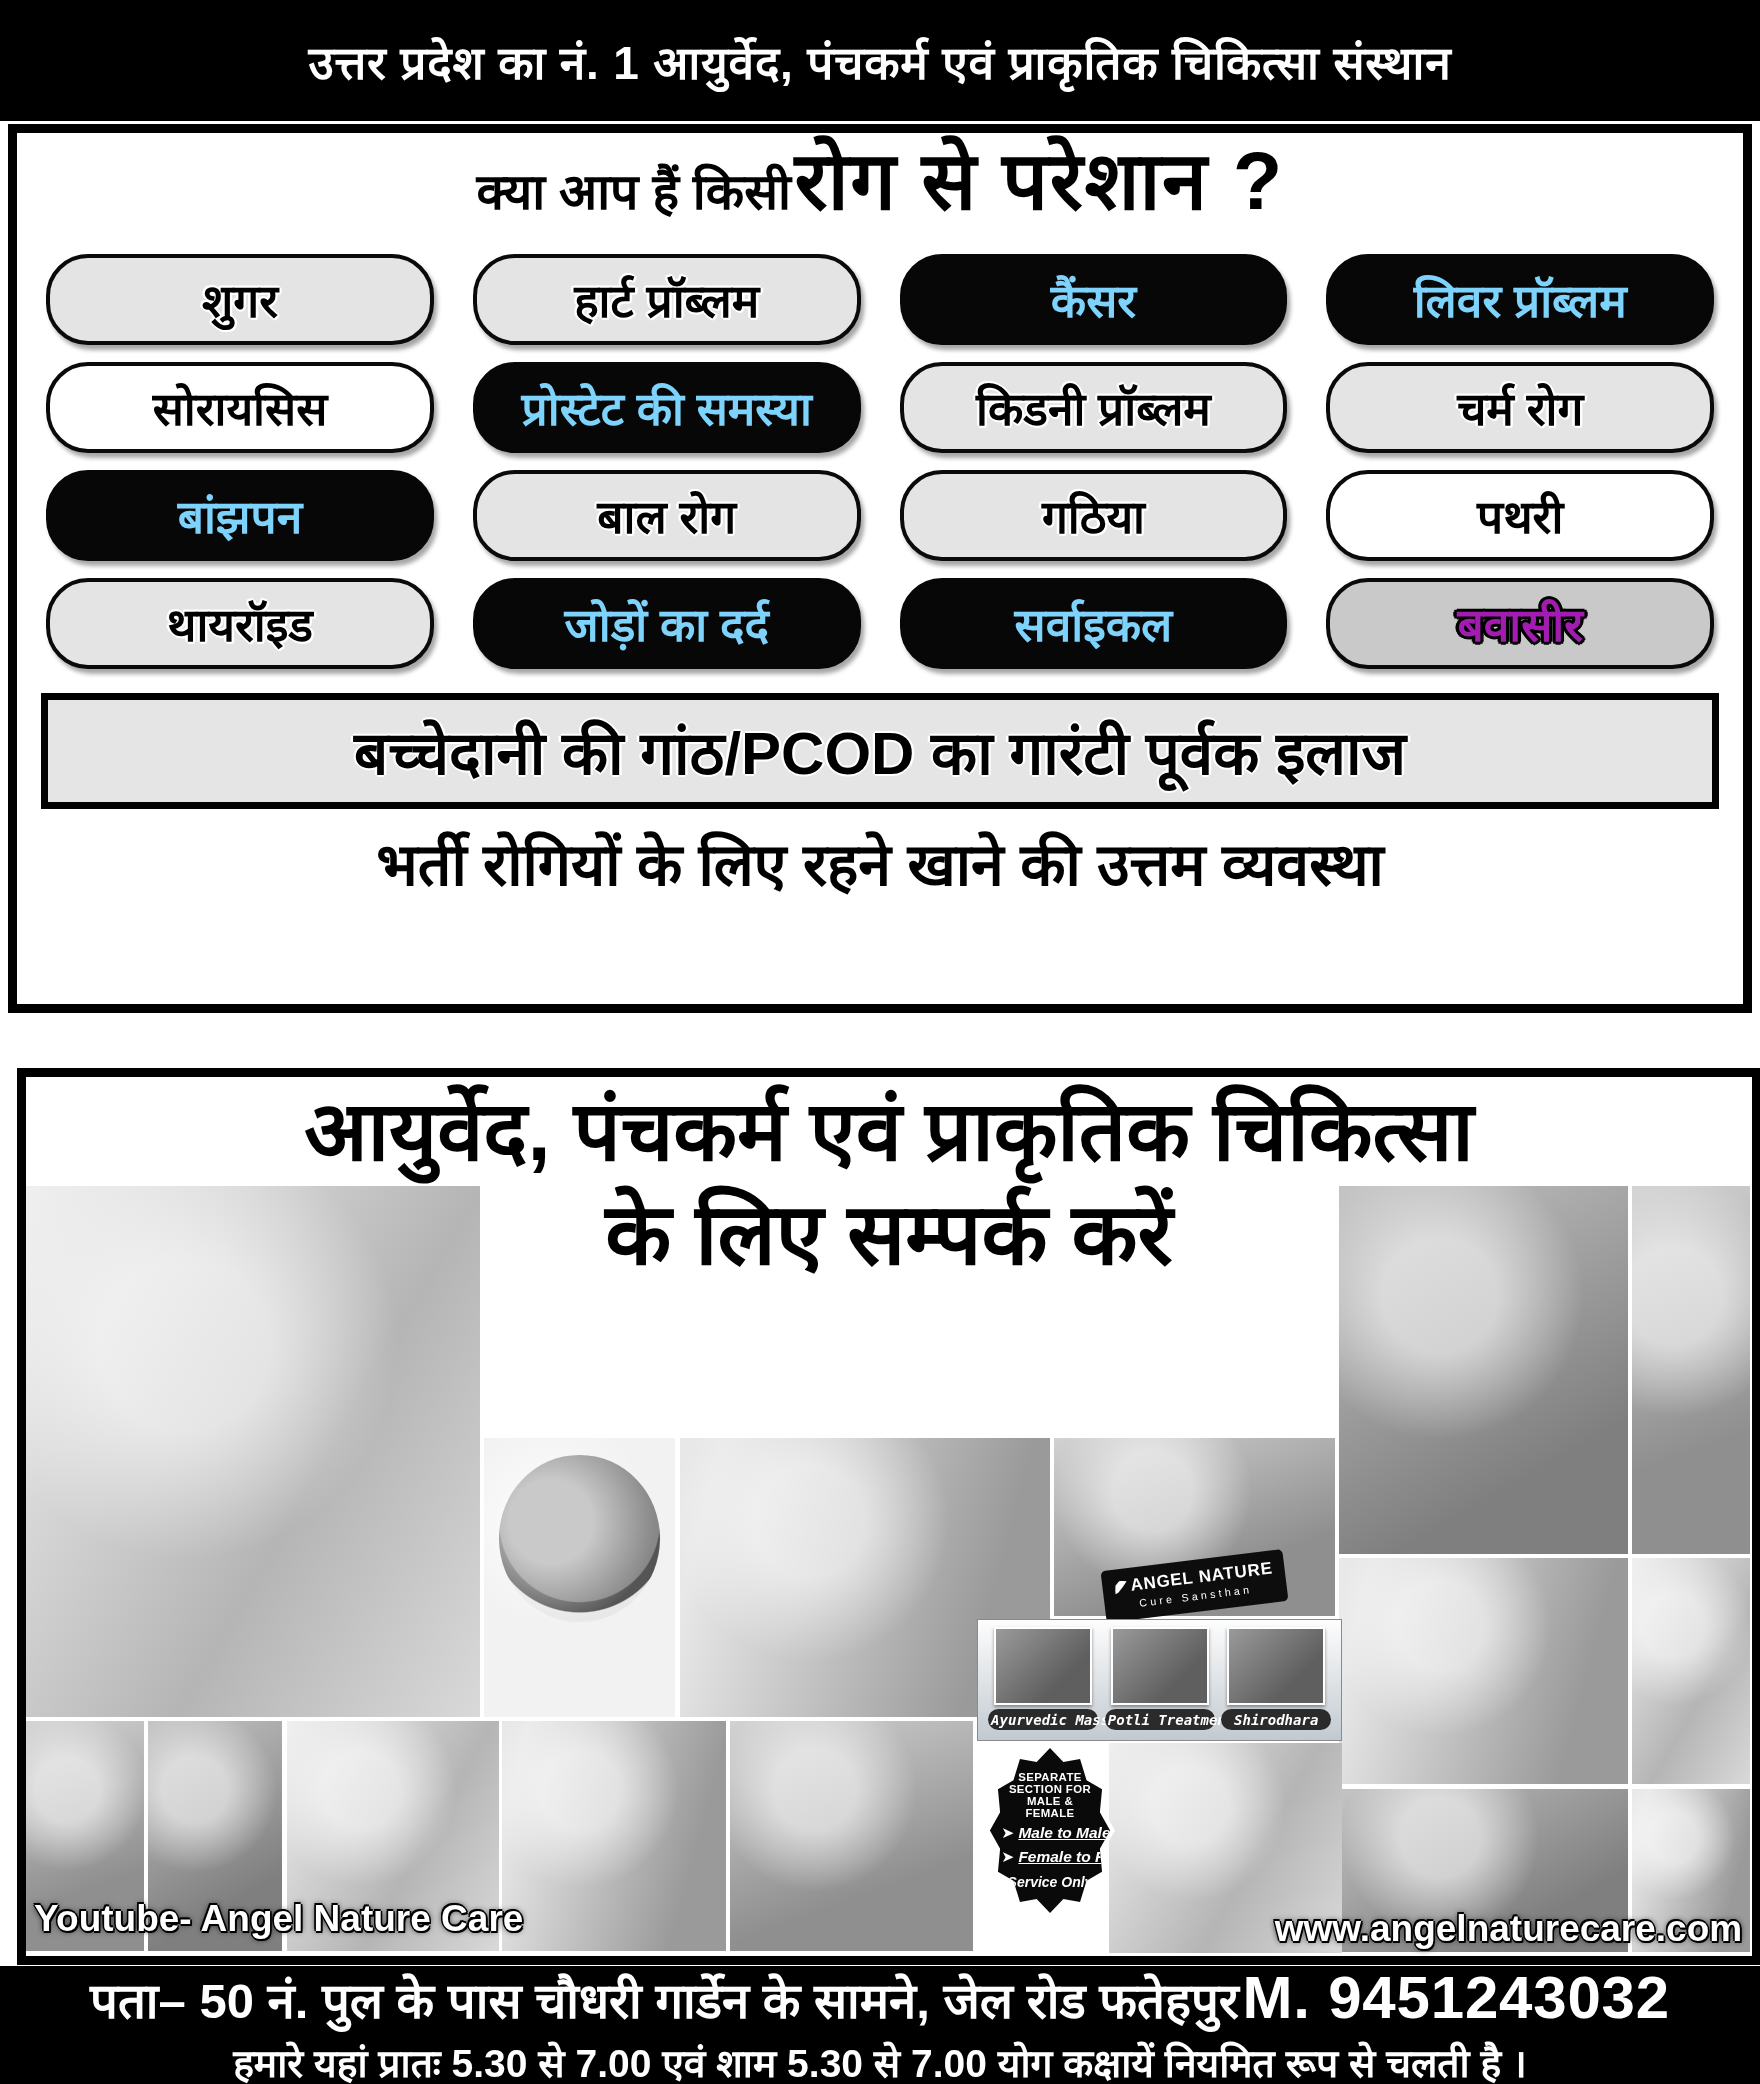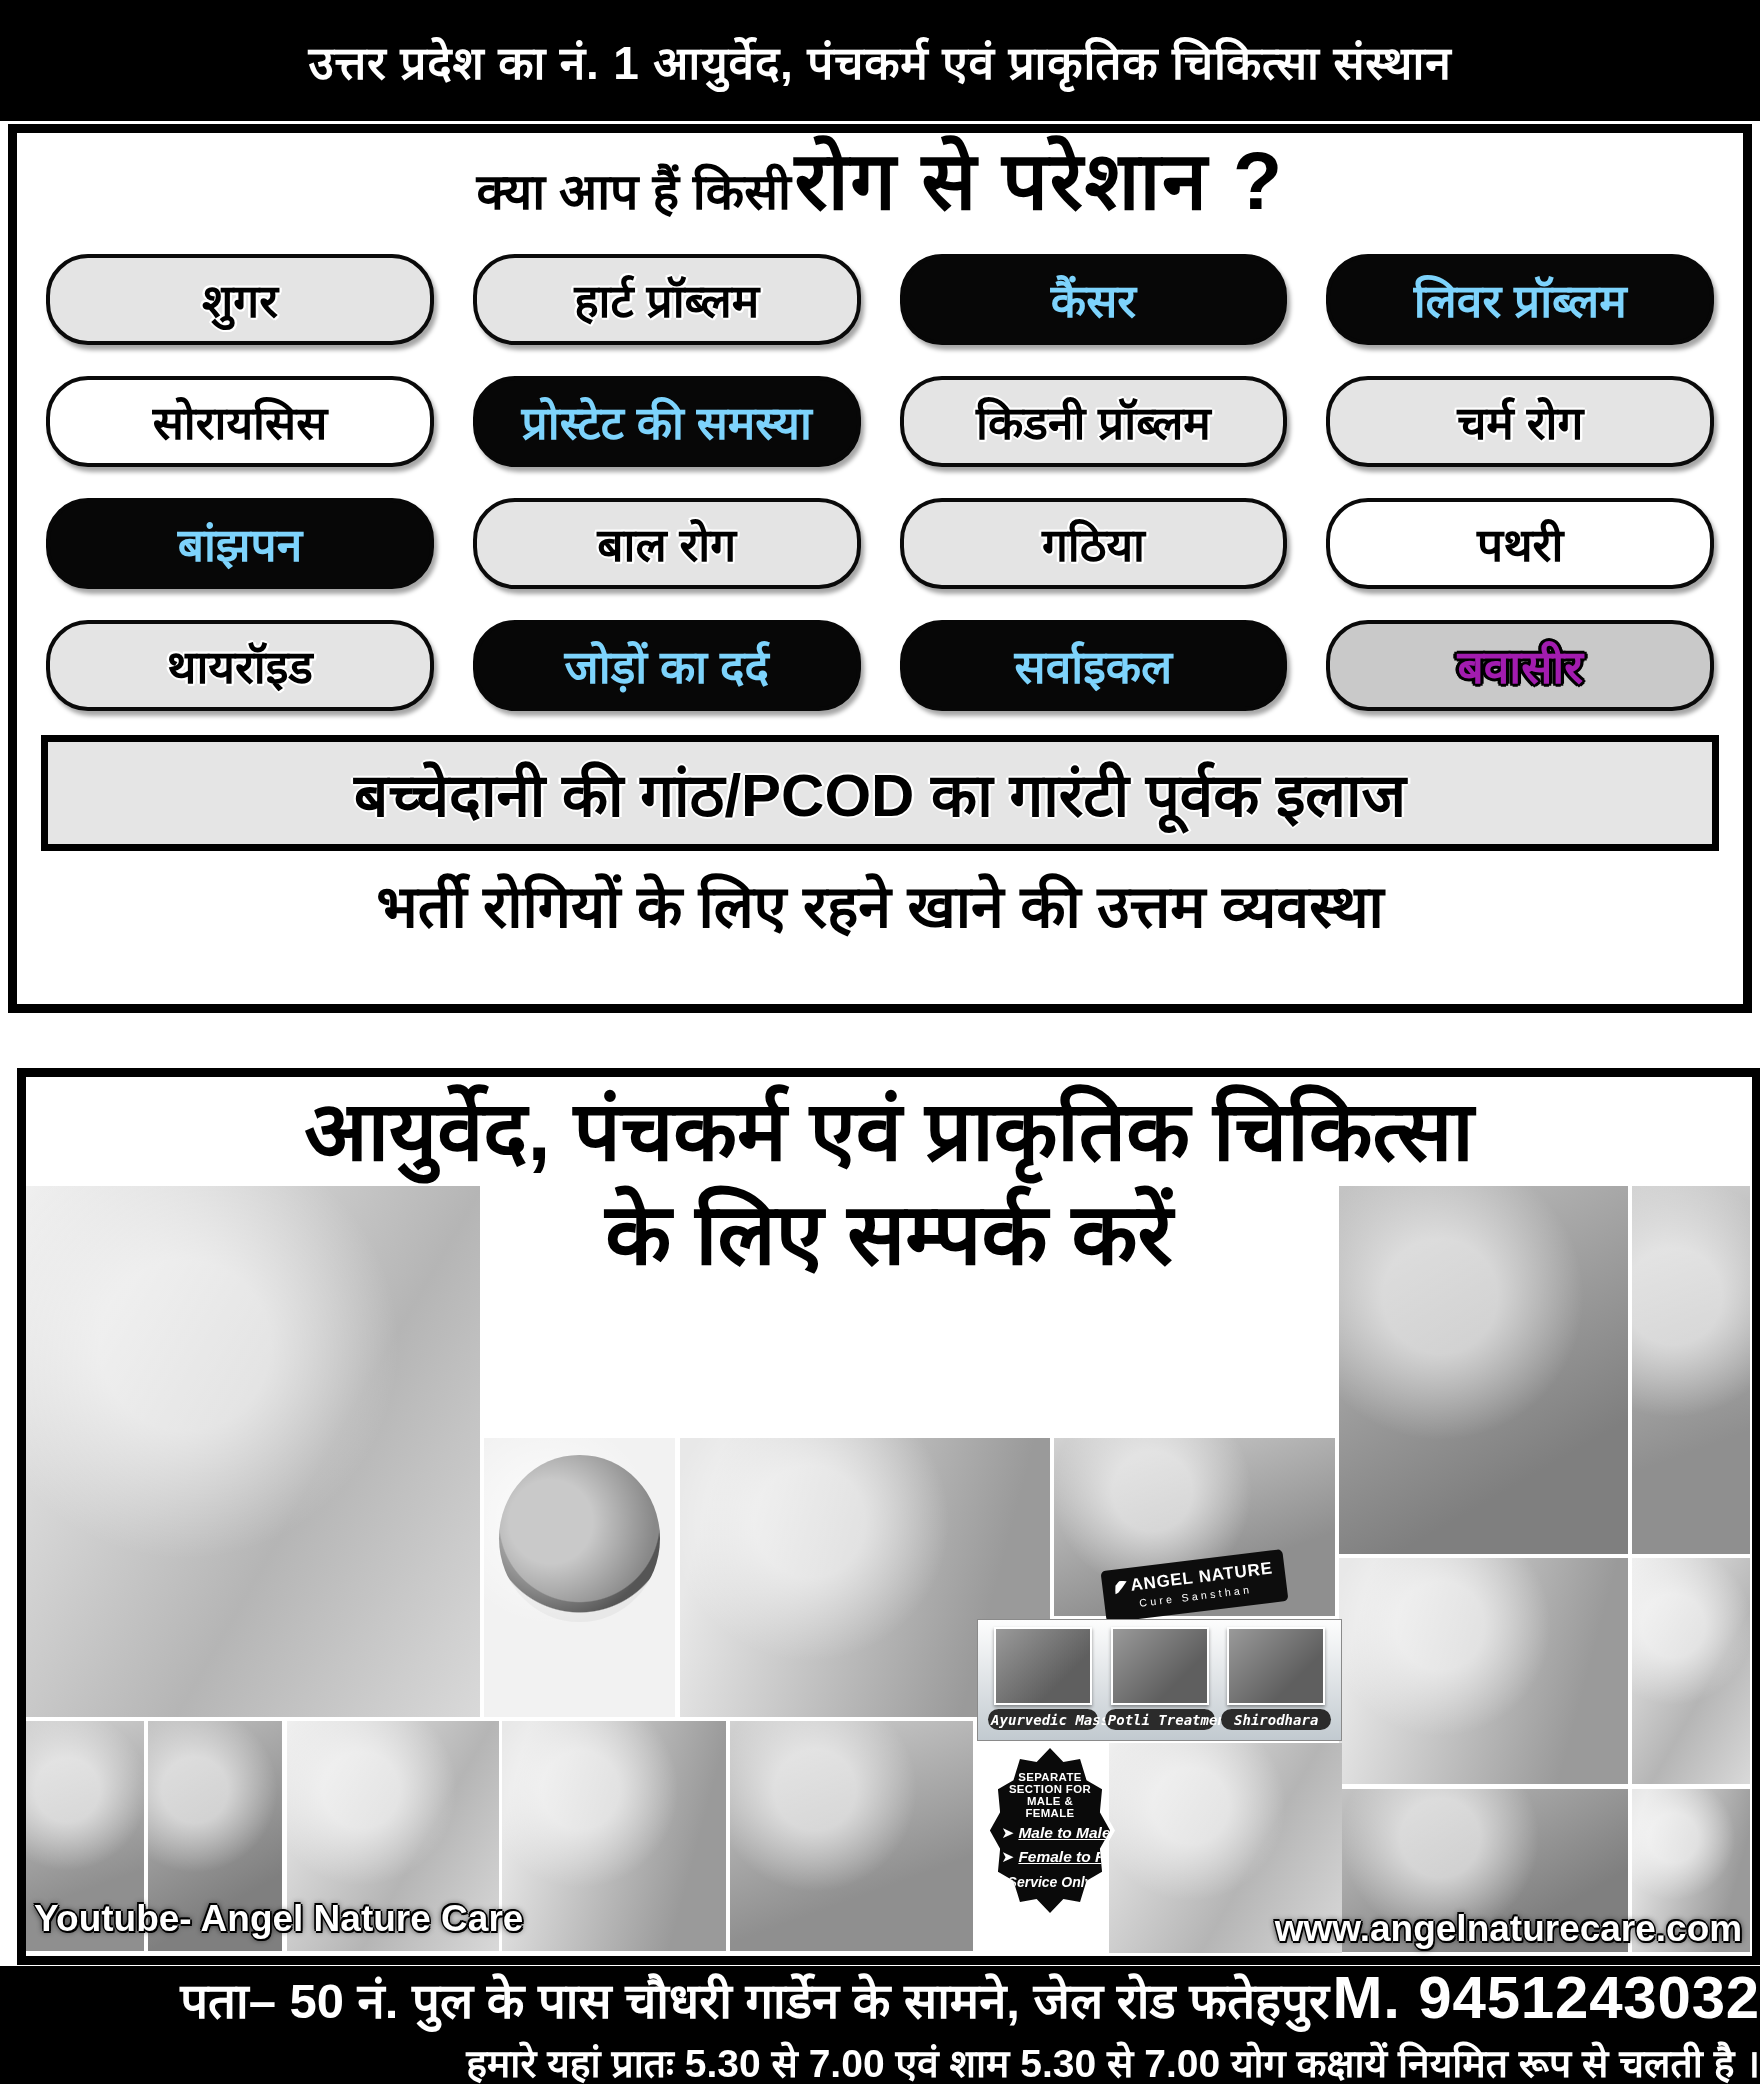--- a/index.html
+++ b/index.html
@@ -12,21 +12,21 @@
   .topbar-text { font-size: 46px; font-weight: 900; letter-spacing: 0.8px; white-space: nowrap; text-align: center; }
 
   
   .box1 { position: absolute; left: 8.1px; top: 124px; width: 1744px; height: 889px;
     background: #fff; border: 9px solid #000; text-align: center; }
   .main-title { margin-top: 1.6px; font-size: 137px; line-height: 1.16; font-weight: 900; white-space: nowrap; }
   .subtitle { margin-top: -11.4px; white-space: nowrap; }
   .subtitle .s1 { font-size: 50px; font-weight: 900; }
   .subtitle .s2 { font-size: 81px; font-weight: 900; letter-spacing: 1.6px; }
 
-  .pills { margin: 21px 29px 0; display: grid; grid-template-columns: repeat(4, 1fr); gap: 31px 39px; }
+  .pills { margin: 21px 29px 0; display: grid; grid-template-columns: repeat(4, 1fr); gap: 17px 39px; }
   .pill { height: 91px; border-radius: 42px; display: flex; align-items: center; justify-content: center;
     font-size: 46px; font-weight: 900; white-space: nowrap; box-shadow: 3.3px 4.9px 4.1px rgba(0,0,0,.35); }
   .pill--light { background: #e4e4e4; border: 4.1px solid #0a0a0a; color: #000;
     text-shadow: -2.4px 0 0 #fff, 2.4px 0 0 #fff, 0 -2.4px 0 #fff, 0 2.4px 0 #fff, -1.6px -1.6px 0 #fff, 1.6px 1.6px 0 #fff; }
   .pill--white { background: #ffffff; border: 4.9px solid #0a0a0a; color: #000; }
   .pill--dark  { background: #070707; border: 4.1px solid #070707; color: #7dd3fc; }
   .pill--outline { background: #c9c9c9; border: 4.1px solid #0a0a0a; color: #a21caf;
     text-shadow: -3.3px 0 0 #000, 3.3px 0 0 #000, 0 -3.3px 0 #000, 0 3.3px 0 #000, -2.4px -2.4px 0 #000, 2.4px 2.4px 0 #000, -2.4px 2.4px 0 #000, 2.4px -2.4px 0 #000; }
 
   .pcod { margin: 24.4px 24.4px 0; border: 7.3px solid #000; background: #e5e5e5; padding: 9.8px 0;
@@ -80,21 +80,21 @@
   .seal-item .arrow { display: inline-block; font-style: normal; text-decoration: none; margin-right: 4.1px; }
   .seal-service { font-size: 14px; font-weight: 700; font-style: italic; margin-top: 2.4px; }
 
   .watermark { position: absolute; z-index: 4; color: #fff; font-weight: 700; font-size: 37px; white-space: nowrap;
     text-shadow: -1.6px 0 0 #000, 1.6px 0 0 #000, 0 -1.6px 0 #000, 0 1.6px 0 #000, -1.6px -1.6px 0 #000, 1.6px 1.6px 0 #000, 0 0 6.5px #000; }
   .wm-left { left: 8.1px; top: 821px; }
   .wm-right { right: 9.8px; top: 831px; }
 
   
   .footer { position: absolute; left: 0; top: 1966px; width: 1760px; height: 119px; background: #000; color: #fff;
-    display: flex; flex-direction: column; align-items: flex-end; justify-content: center; gap: 3.3px; }
+    display: flex; flex-direction: column; align-items: center; justify-content: center; gap: 3.3px; }
   .footer-l1 { font-weight: 900; white-space: nowrap; }
   .footer-l1 .addr { font-size: 49px; }
   .footer-l1 .phone { font-size: 60px; letter-spacing: 0.8px; }
   .footer-l2 { font-size: 39px; font-weight: 900; white-space: nowrap; }
 </style>
 </head>
 <body>
 
 <div class="poster">
 

